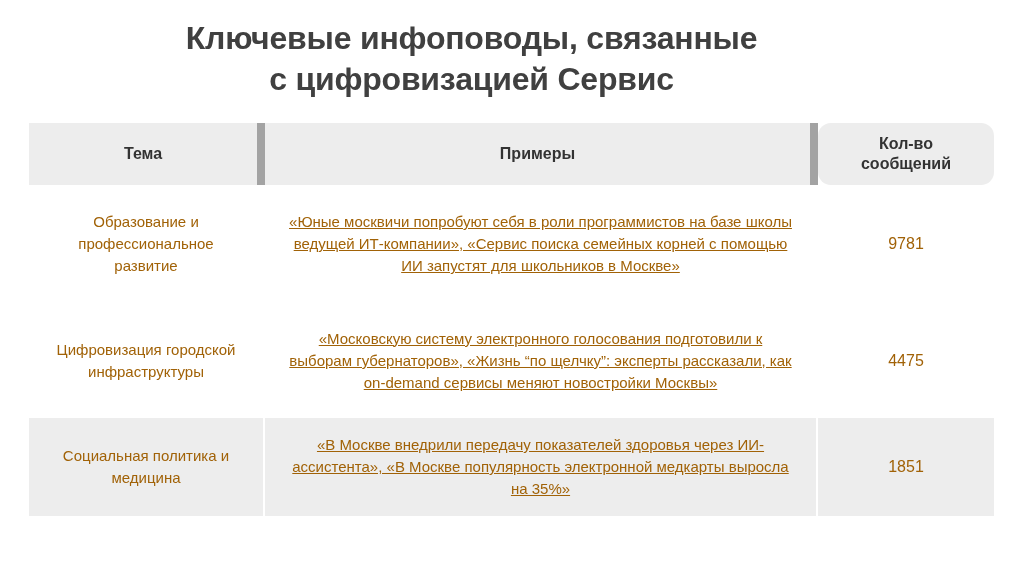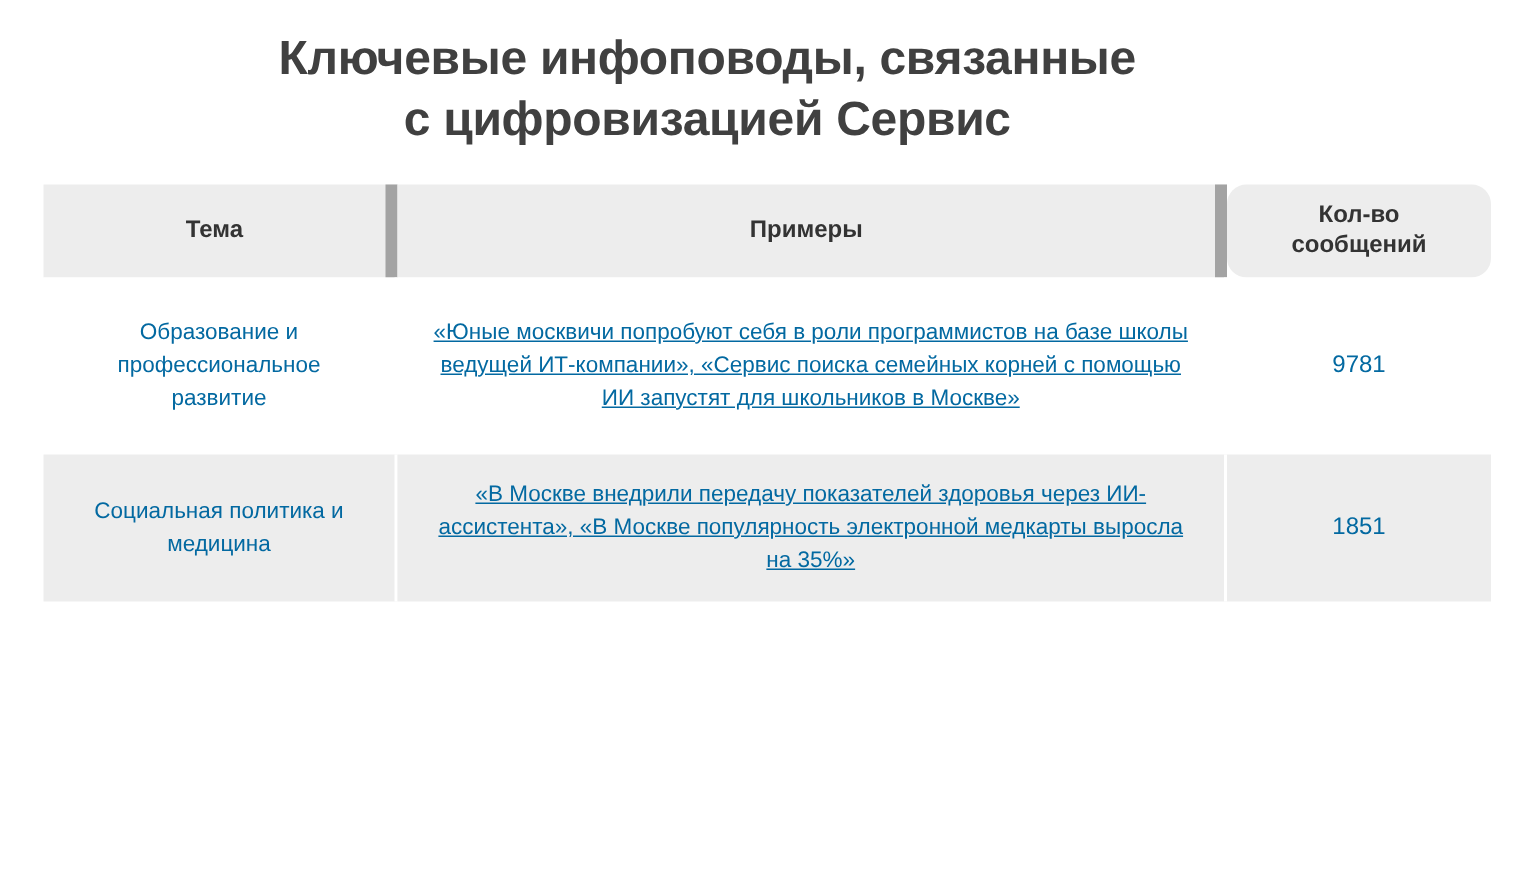--- a/index.html
+++ b/index.html
@@ -66,21 +66,21 @@
     vertical-align: middle;
     padding: 0;
     height: 62px;
     line-height: 20px;
     border-right: 8px solid #a3a3a3;
   }
   thead th:last-child { border-right: none; border-radius: 13px; }
 
   tbody td {
     font-size: 15px;
-    color: #0369a1;
+    color: #a16207;
     text-align: center;
     vertical-align: middle;
     line-height: 22px;
     padding: 10px 14px;
     border-right: 2px solid #ffffff;
     background: #ffffff;
   }
   tbody td:last-child { border-right: none; }
 
   tbody tr.zebra td {
@@ -132,20 +132,25 @@
             <span>сообщений</span>
           </th>
         </tr>
       </thead>
       <tbody>
         <tr class="r0">
           <td class="cell-theme">Образование и профессиональное развитие</td>
           <td class="cell-example">«Юные москвичи попробуют себя в роли программистов на базе школы ведущей ИТ-компании», «Сервис поиска семейных корней с помощью ИИ запустят для школьников в Москве»</td>
           <td class="cell-count">9781</td>
         </tr>
+        <tr class="r2">
+          <td class="cell-theme">Цифровизация городской инфраструктуры</td>
+          <td class="cell-example">«Московскую систему электронного голосования подготовили к выборам губернаторов», «Жизнь “по щелчку”: эксперты рассказали, как on-demand сервисы меняют новостройки Москвы»</td>
+          <td class="cell-count">4475</td>
+        </tr>
         <tr class="r3 zebra">
           <td class="cell-theme">Социальная политика и медицина</td>
           <td class="cell-example">«В Москве внедрили передачу показателей здоровья через ИИ-ассистента», «В Москве популярность электронной медкарты выросла на 35%»</td>
           <td class="cell-count">1851</td>
         </tr>
       </tbody>
     </table>
   </div>
 
 </div>

